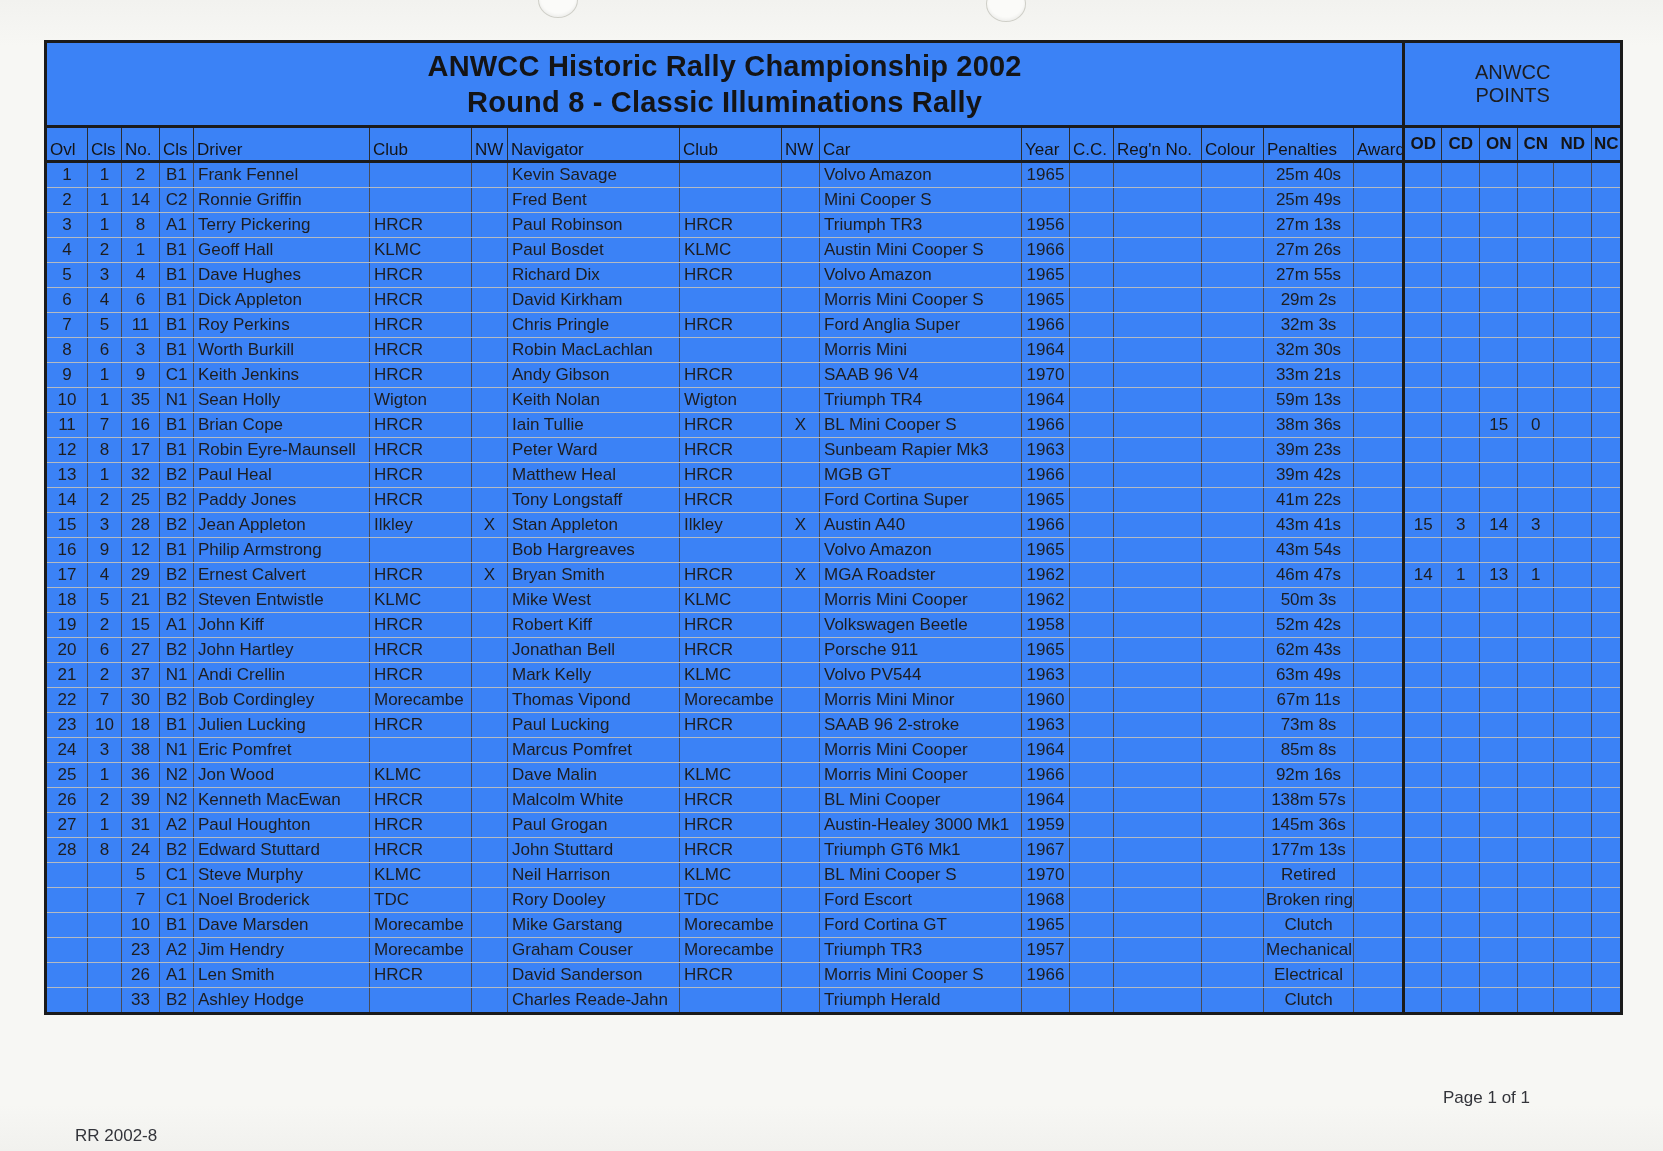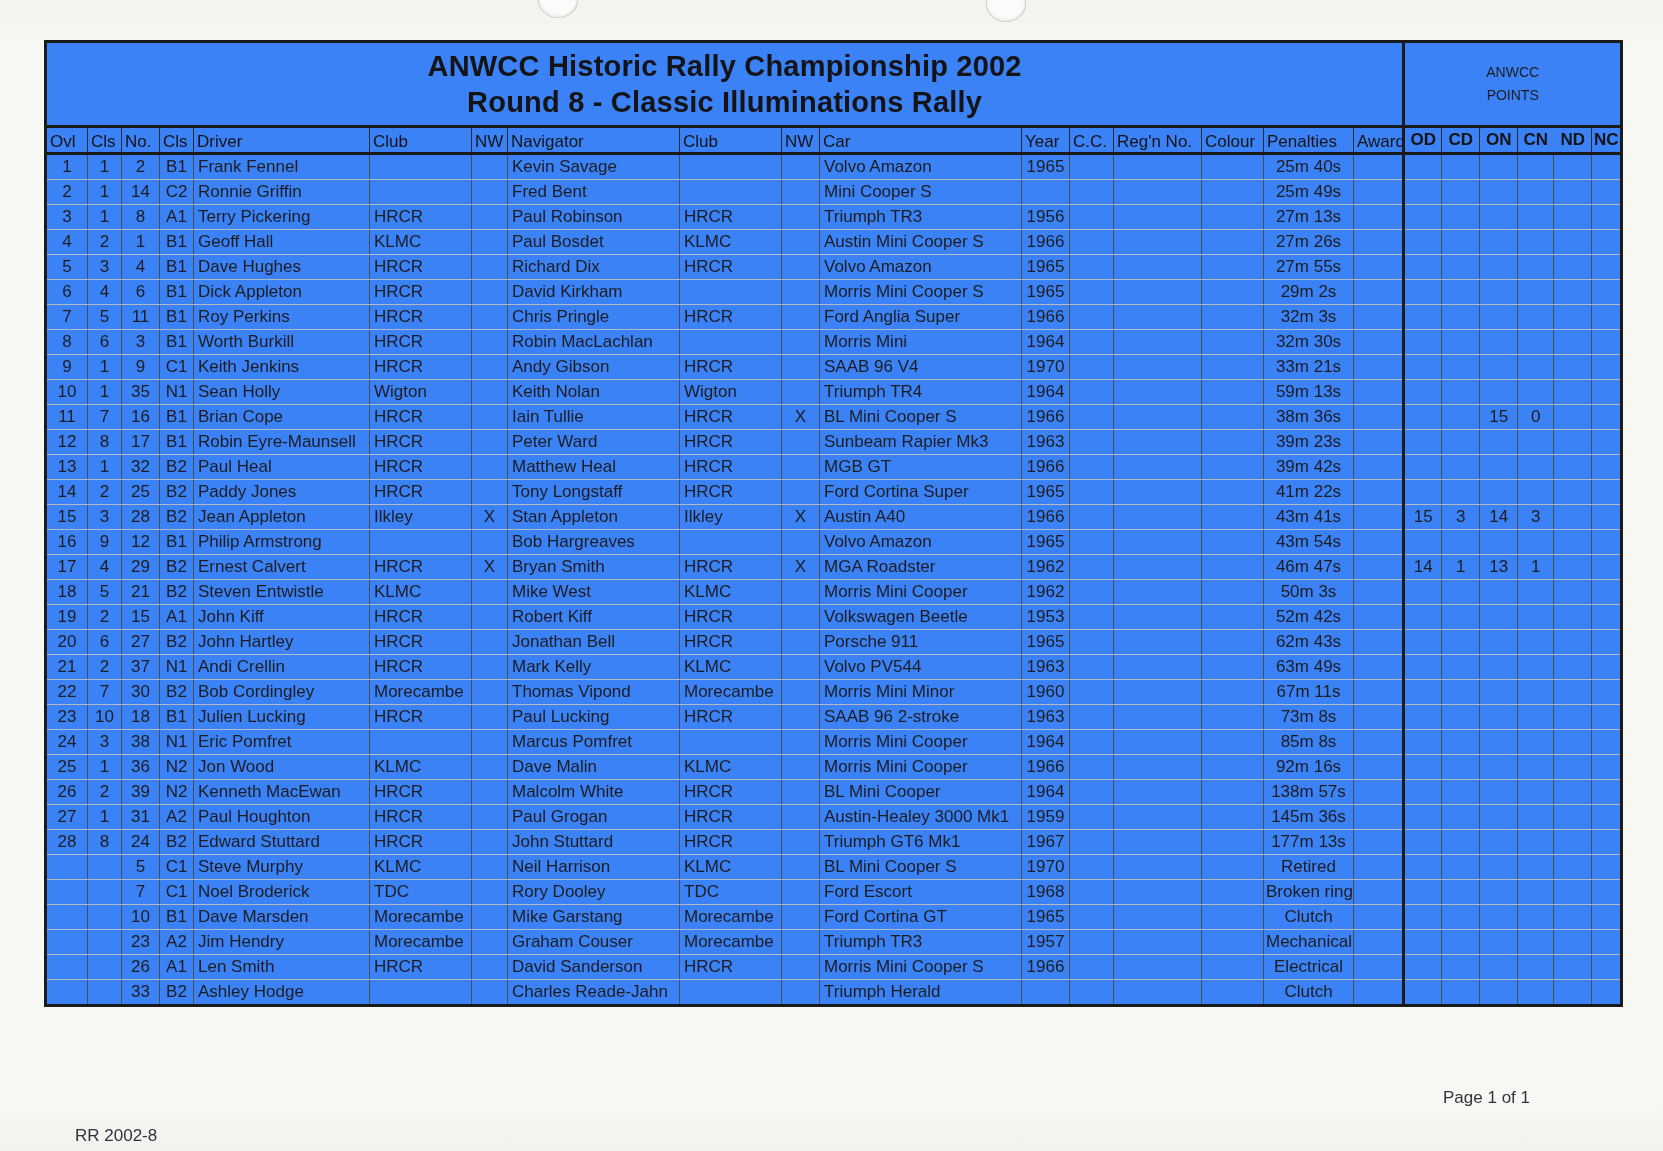--- a/index.html
+++ b/index.html
@@ -31,27 +31,27 @@
     border-bottom:3px solid #1b1b1b;
     text-align:center;vertical-align:middle;height:85px;
   }
   .title-line1,.title-line2{
     font-weight:bold;font-size:29px;letter-spacing:0.2px;line-height:36px;
     color:#141416;
   }
   .points-box{
     border-bottom:3px solid #1b1b1b;border-left:3px solid #1b1b1b;
     text-align:center;vertical-align:middle;height:85px;
-    font-size:14px;line-height:23px;color:#1d1d20;
+    font-size:20px;line-height:23px;color:#1d1d20;
   }
 
   
   thead th{
     height:27px;font-size:17px;font-weight:normal;
-    text-align:left;padding:3px 0 0 3px;white-space:nowrap;overflow:hidden;
+    text-align:left;padding:12px 0 0 3px;white-space:nowrap;overflow:hidden;
     border-right:1.6px solid #2a2d33;
     border-bottom:3px solid #1b1b1b;
     color:#141416;
   }
   thead th.c{text-align:center;padding:0;font-weight:bold;}
   thead th.no-right{border-right:1.6px solid transparent;}
   thead th.pts-start, tbody td.pts-start{border-left:3px solid #1b1b1b;}
 
   
   tbody td{
@@ -598,21 +598,21 @@
         <td>2</td>
         <td>15</td>
         <td>A1</td>
         <td class="l">John Kiff</td>
         <td class="l">HRCR</td>
         <td></td>
         <td class="l">Robert Kiff</td>
         <td class="l">HRCR</td>
         <td></td>
         <td class="l">Volkswagen Beetle</td>
-        <td>1953</td>
+        <td>1958</td>
         <td></td>
         <td></td>
         <td></td>
         <td>52m 42s</td>
         <td></td>
         <td class="pts-start"></td>
         <td></td>
         <td></td>
         <td></td>
         <td></td>

